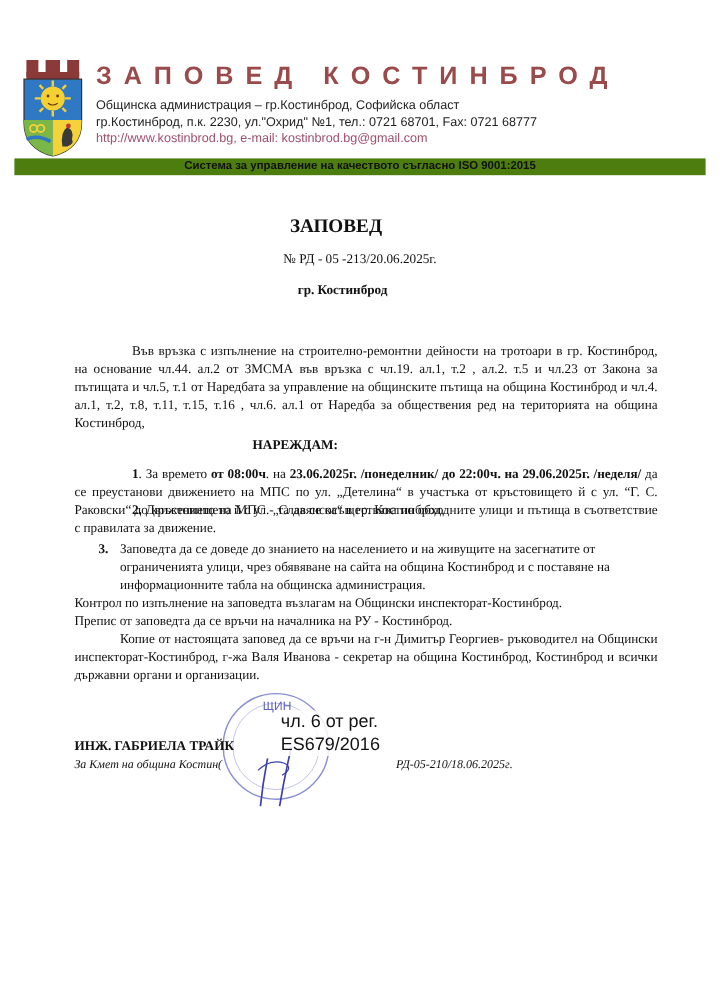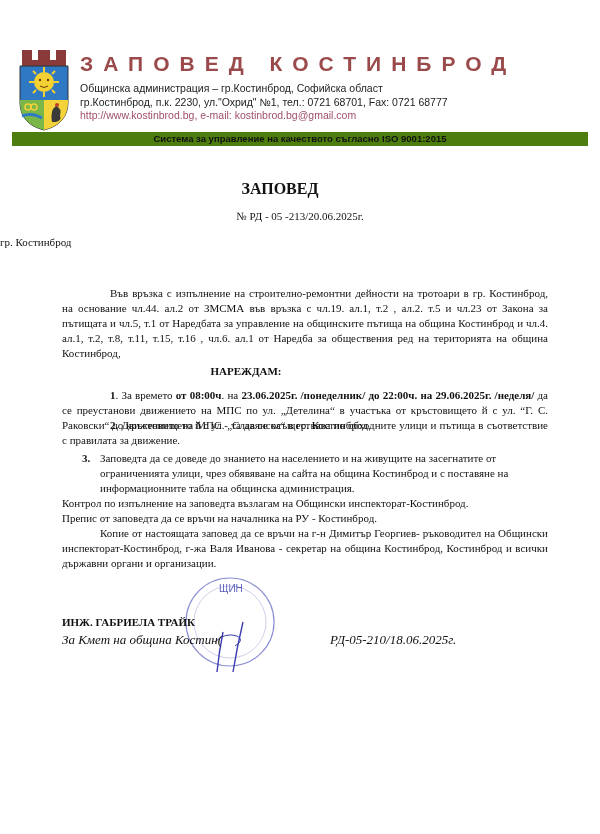--- a/index.html
+++ b/index.html
@@ -15,40 +15,40 @@
   .contact .link { color: #a0506a; }
 
   .iso-band { position: absolute; left: 12px; top: 132px; width: 576px; height: 14px; background: #4d7c0f;
     font-family: "Liberation Sans", sans-serif; font-weight: bold; font-size: 9.5px; line-height: 14px;
     text-align: center; color: #111; }
 
   
   .serif { font-family: "Liberation Serif", serif; }
   .doc-title { position: absolute; left: 0; width: 560px; top: 180px; text-align: center; font-size: 16px; font-weight: bold; }
   .doc-number { position: absolute; left: 0; width: 600px; top: 210px; text-align: center; font-size: 11px; font-weight: normal; }
-  .doc-city { position: absolute; left: 0; width: 571px; top: 236px; text-align: left; font-size: 11px; font-weight: normal; }
+  .doc-city { position: absolute; left: 0; width: 571px; top: 236px; text-align: center; font-size: 11px; font-weight: bold; }
 
   .para { position: absolute; left: 62px; width: 486px; font-size: 11px; line-height: 15px; text-align: justify; }
   .intro { top: 286px; text-indent: 48px; }
   .order-heading { position: absolute; left: 0; width: 492px; top: 365px; text-align: center; font-size: 11px; font-weight: bold; }
 
   .item1 { top: 388px; text-indent: 48px; }
   .item2 { top: 418px; text-indent: 48px; }
   .item3 { position: absolute; left: 100px; width: 448px; top: 451px; font-size: 11px; line-height: 15px; }
   .item3 .num { position: absolute; left: -18px; font-weight: bold; }
   .control { top: 496px; left: 62px; }
   .copy1 { top: 511px; left: 62px; }
   .copy2 { top: 526px; text-indent: 38px; }
 
   
   .stamp { position: absolute; left: 175px; top: 572px; width: 110px; height: 100px; }
   .redaction { position: absolute; left: 232px; top: 592px; font-family: "Liberation Sans", sans-serif;
     font-size: 15px; line-height: 19px; color: #111; background: rgba(255,255,255,0.85); padding: 0 2px; }
   .signer { position: absolute; left: 62px; top: 616px; font-size: 11px; font-weight: bold; }
-  .signer-role { position: absolute; left: 62px; top: 632px; font-size: 13px; font-style: italic; white-space: nowrap; }
+  .signer-role { position: absolute; left: 62px; top: 632px; font-size: 10px; font-style: italic; white-space: nowrap; }
   .signer-role .ref { position: absolute; left: 268px; top: 0; }
 </style>
 </head>
 <body>
 
 <div class="page">
 
   <svg class="crest" viewBox="0 0 52 82">
 
     <rect x="4" y="0" width="10" height="14" fill="#8b3a3a"></rect>
@@ -119,20 +119,24 @@
 
   <svg class="stamp" viewBox="0 0 110 100">
     <circle cx="55" cy="50" r="44" fill="none" stroke="#5a5fc0" stroke-width="1.2" opacity="0.7"></circle>
     <circle cx="55" cy="50" r="36" fill="none" stroke="#5a5fc0" stroke-width="0.6" opacity="0.5"></circle>
     <text x="44" y="20" font-size="10" fill="#5a5fc0" font-family="Liberation Sans, sans-serif">ЩИН</text>
     <path d="M48 60 Q44 80 42 100" stroke="#3d3fb0" stroke-width="1.4" fill="none"></path>
     <path d="M68 50 Q62 75 58 100" stroke="#3d3fb0" stroke-width="1.4" fill="none"></path>
     <path d="M40 70 Q50 60 62 64 Q70 68 60 74" stroke="#3d3fb0" stroke-width="1" fill="none"></path>
   </svg>
 
+  <div class="redaction">
+    <div>чл. 6 от рег.</div>
+    <div>ES679/2016</div>
+  </div>
 
   <div class="signer serif">ИНЖ. ГАБРИЕЛА ТРАЙК</div>
   <div class="signer-role serif">
     <span>За Кмет на община Костин(</span>
     <span class="ref">РД-05-210/18.06.2025г.</span>
   </div>
 
 </div>
 
 </body></html>

